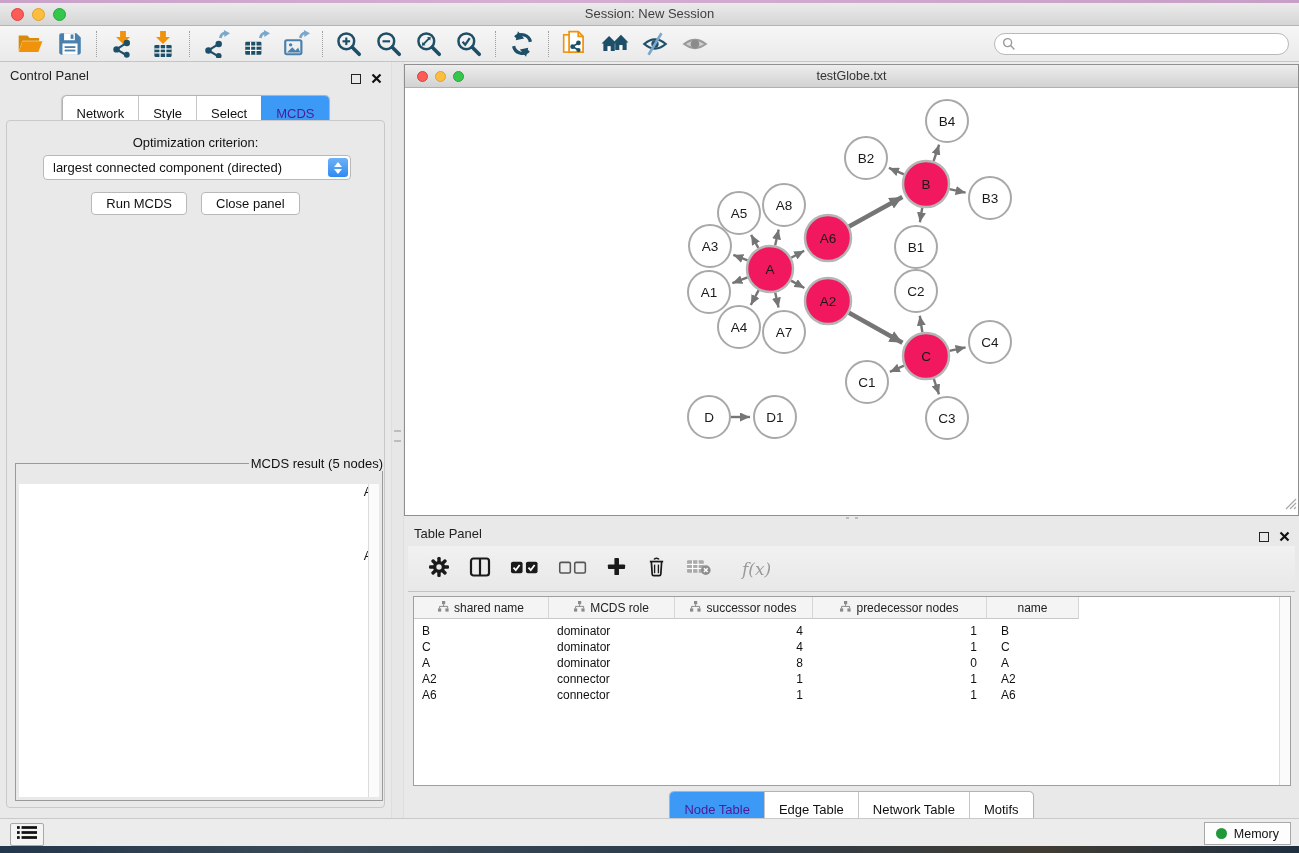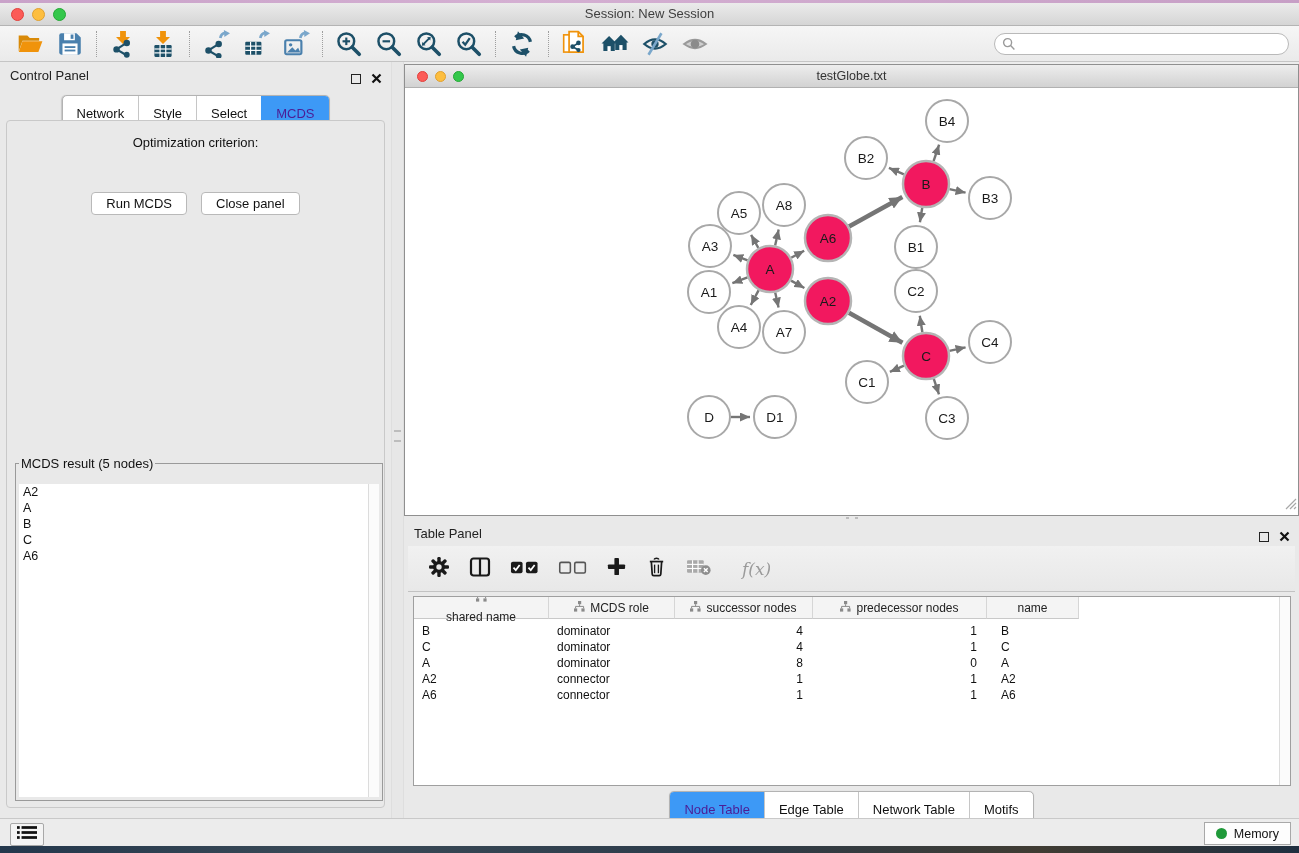--- a/index.html
+++ b/index.html
@@ -58,21 +58,21 @@
     border:1px solid #b9b9b9; border-radius:4px; font-size:13px; line-height:23px; padding-left:9px; }
   #criterion .stepper { position:absolute; right:2px; top:2px; bottom:2px; width:20px; border-radius:3px;
     background:linear-gradient(#6db1f8,#2f8bf0); display:flex; flex-direction:column;
     align-items:center; justify-content:center; gap:2px; }
   .chev-up { width:0; height:0; border-left:4px solid transparent; border-right:4px solid transparent; border-bottom:5px solid #fff; }
   .chev-dn { width:0; height:0; border-left:4px solid transparent; border-right:4px solid transparent; border-top:5px solid #fff; }
   #cp-buttons { position:absolute; top:71px; left:0; right:0; display:flex; justify-content:center; gap:14px; }
   .btn { background:#fff; border:1px solid #b9b9b9; border-radius:4px; font-size:13px;
     font-family:"Liberation Sans",sans-serif; padding:3px 14px; color:#111; }
   #result-box { position:absolute; left:8px; top:335px; width:368px; height:345px; margin:0;
-    border:1px solid #9a9a9a; padding:0; background:#e9e9e9; }
+    border:1px solid #9a9a9a; padding:0; background:#e9e9e9;text-align:right; }
   #result-box legend { font-size:13px; padding:0 2px; margin-left:3px; }
   #result-list { position:absolute; left:3px; right:3px; top:13px; bottom:3px; background:#fff; }
   #result-list .item { font-size:12.5px; line-height:16px; padding-left:4px; color:#111; }
   .scroll-track { position:absolute; right:0; top:0; bottom:0; width:11px;
     border-left:1px solid #dcdcdc; background:#fbfbfb; }
 
   
   #v-divider { position:absolute; left:391px; top:62px; width:13px; height:756px;
     background:#e7e7e7; border-left:1px solid #dedede; border-right:1px solid #dedede; }
   .grip-v { position:absolute; left:2px; top:368px; width:7px; height:12px;
@@ -329,20 +329,27 @@
         </svg></span>
   </div>
   <div id="cp-tabs" class="seg">
       <div class="tab">Network</div>
       <div class="tab">Style</div>
       <div class="tab">Select</div>
       <div class="tab active">MCDS</div>
     </div>
   <div id="cp-body">
     <div id="opt-label">Optimization criterion:</div>
+    <div id="criterion">
+      <span>largest connected component (directed)</span>
+      <span class="stepper">
+          <span class="chev-up"></span>
+          <span class="chev-dn"></span>
+        </span>
+    </div>
     <div id="cp-buttons">
       <button class="btn">Run MCDS</button>
       <button class="btn">Close panel</button>
     </div>
     <fieldset id="result-box">
       <legend>MCDS result (5 nodes)</legend>
       <div id="result-list">
         <div class="item">A2</div>
           <div class="item">A</div>
           <div class="item">B</div>
@@ -543,21 +550,21 @@
             <line x1="6.28" y1="3" x2="6.28" y2="15"></line>
             <line x1="11.56" y1="3" x2="11.56" y2="15"></line>
           </g>
           <circle cx="19" cy="12.5" r="4.6" fill="#8e8e8e"></circle>
           <path d="M17.2 10.7 l3.6 3.6 M20.8 10.7 l-3.6 3.6" stroke="#fff" stroke-width="1.4"></path>
         </svg></div>
       <div class="fx">f(x)</div>
     </div>
   <div id="tp-table">
     <div id="tp-header">
-        <div class="hcell" style="width: 135px; flex-direction: column;">
+        <div class="hcell" style="width: 135px;">
           <span><svg width="11" height="11" viewBox="0 0 11 11">
               <g fill="#8a8a8a">
                 <rect x="4" y="0" width="3.2" height="3.2"></rect>
                 <rect x="0" y="7.4" width="3.2" height="3.2"></rect>
                 <rect x="7.4" y="7.4" width="3.2" height="3.2"></rect>
               </g>
               <path d="M5.6 3.2 v2 M1.6 7.4 v-2 h8 v2" fill="none" stroke="#8a8a8a" stroke-width="1"></path>
             </svg></span>
           <span>shared name</span>
         </div>

